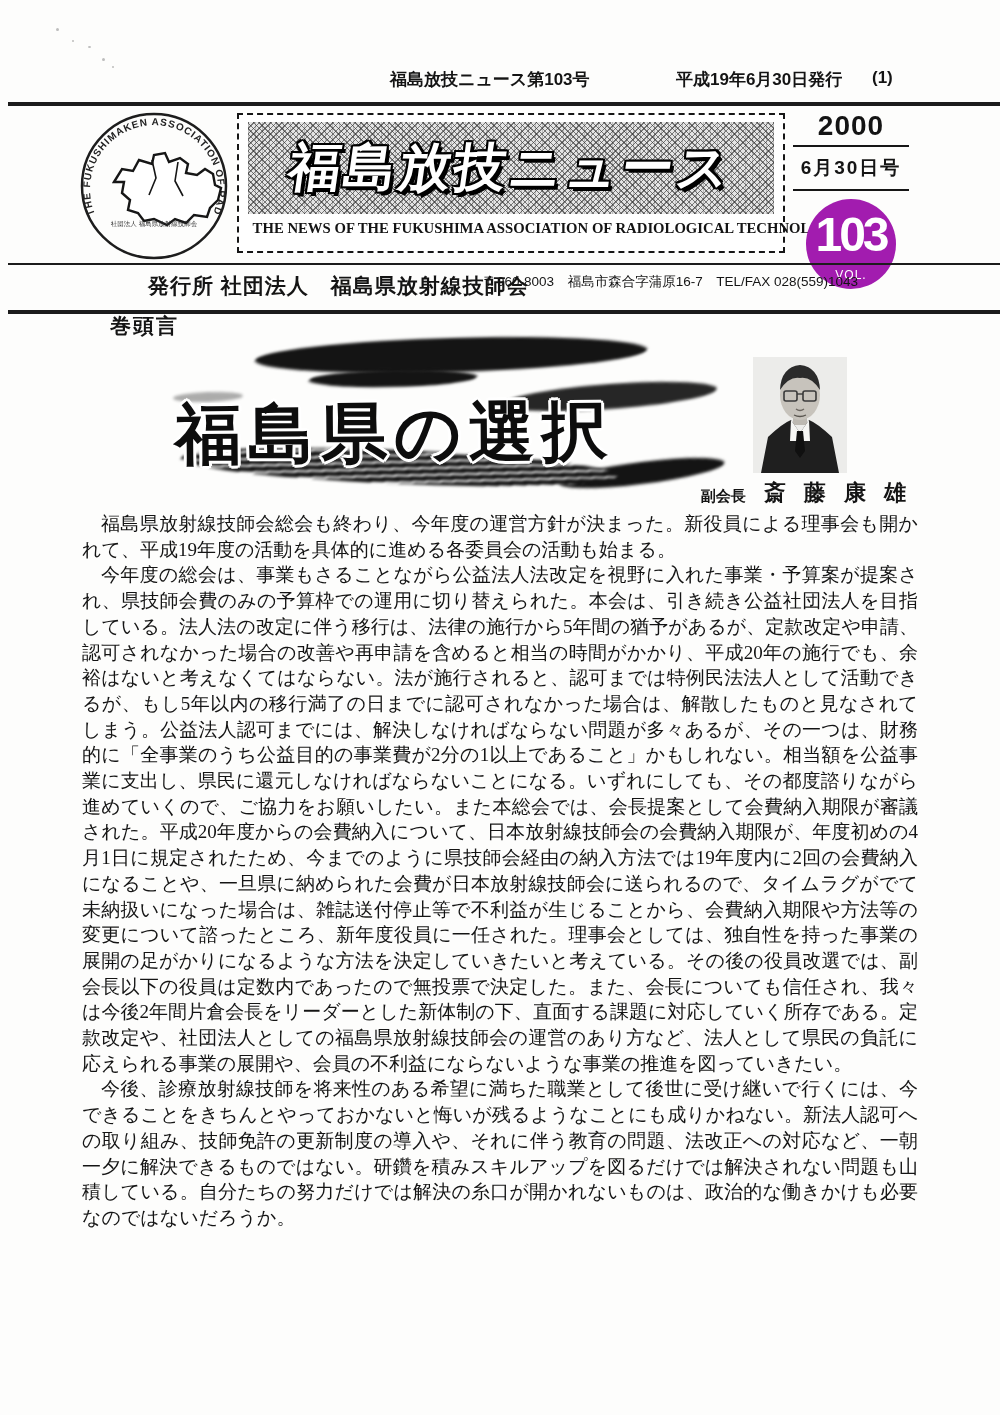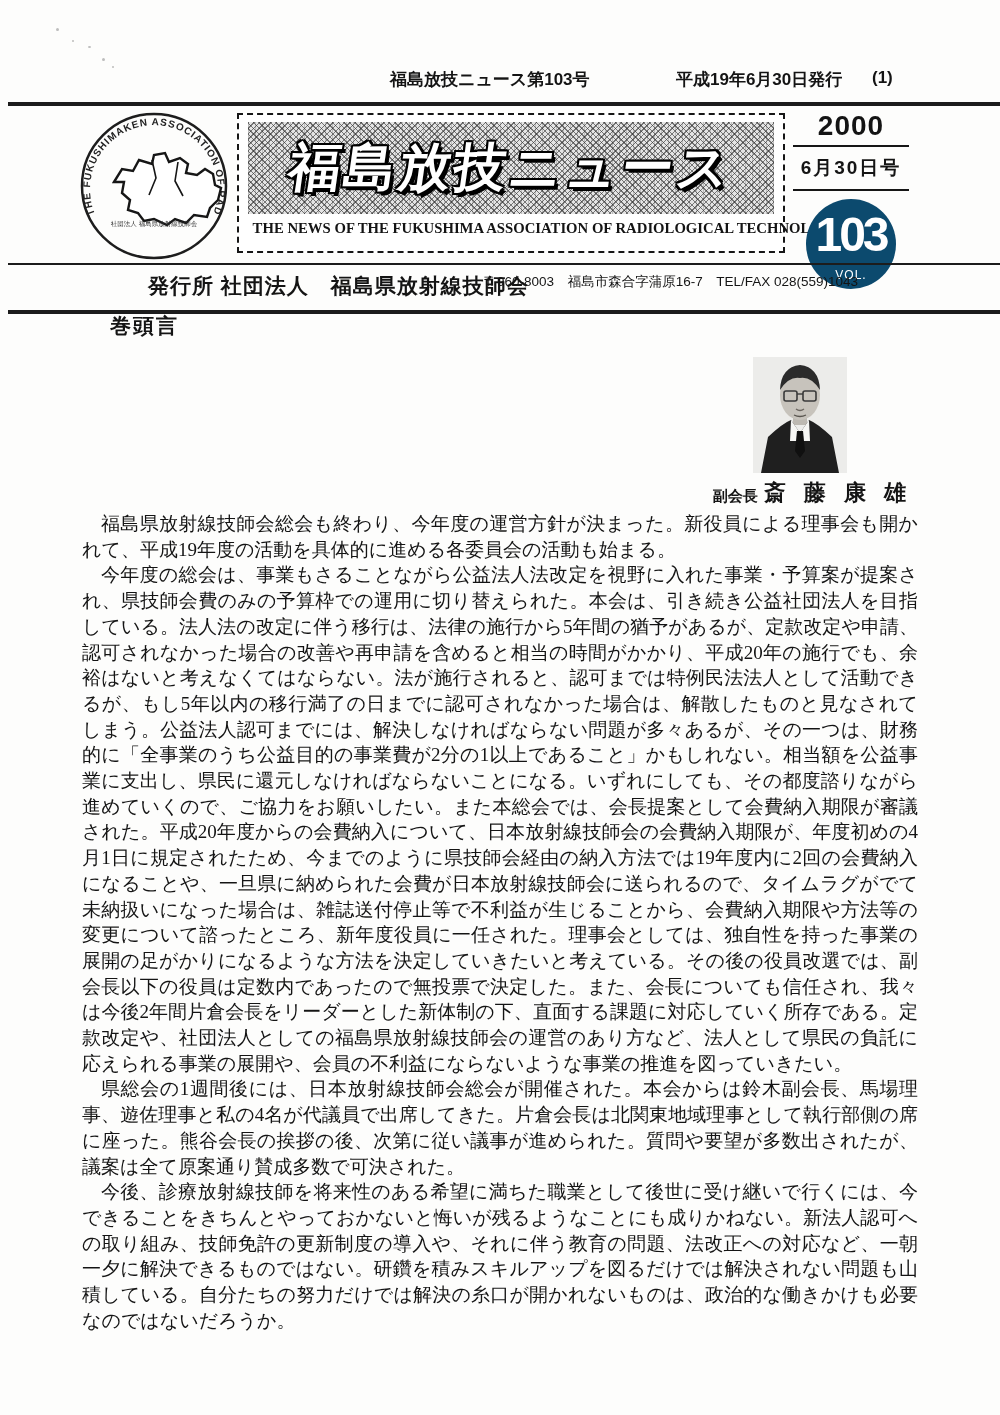--- a/index.html
+++ b/index.html
@@ -38,21 +38,21 @@
   .mastsub{margin-top:5px;text-align:center;font-weight:bold;font-size:15.5px;letter-spacing:0;
      transform:scaleX(.95);transform-origin:center;white-space:nowrap;
      font-family:"Liberation Serif","DejaVu Serif",serif;}
 
   
   .mastright{position:absolute;left:793px;top:110px;width:116px;text-align:center;}
   .mr-year{font-weight:bold;font-size:28px;letter-spacing:1px;font-family:"Liberation Sans","DejaVu Sans",sans-serif;}
   .mr-line{height:0;border-top:2px solid #161616;margin:3px 0;}
   .mr-date{font-weight:bold;font-size:19px;letter-spacing:2px;padding:5px 0;white-space:nowrap;
      font-family:"Liberation Sans","DejaVu Sans",sans-serif;}
-  .volcircle{position:relative;width:90px;height:90px;margin:8px auto 0;background:#0c4a6e;border-radius:50%;color:#fff;}
+  .volcircle{position:relative;width:90px;height:90px;margin:8px auto 0;background:#a21caf;border-radius:50%;color:#fff;}
   .volnum{position:absolute;top:8px;left:0;right:0;text-align:center;font-weight:bold;font-size:48px;letter-spacing:-3px;
      font-family:"Liberation Sans","DejaVu Sans",sans-serif;}
   .vollabel{position:absolute;bottom:7px;left:0;right:0;text-align:center;font-size:12px;letter-spacing:1px;
      font-family:"Liberation Sans","DejaVu Sans",sans-serif;}
 
   
   .pub-issuer{position:absolute;left:148px;top:272px;font-weight:bold;font-size:21px;letter-spacing:1px;}
   .pub-right{position:absolute;left:470px;top:272px;width:388px;text-align:right;font-size:13.5px;line-height:20px;}
 
   
@@ -65,21 +65,21 @@
   .st4{left:386px;top:126px;width:166px;height:22px;transform:rotate(-7deg) skewX(-10deg);}
   .st5{left:8px;top:114px;width:436px;height:34px;transform:rotate(2.5deg) skewX(-20deg);
        background:repeating-linear-gradient(176deg,#141414 0 5px,rgba(250,250,250,.85) 5px 7px);}
   .st6{left:0px;top:56px;width:70px;height:10px;opacity:.35;transform:rotate(-2deg);}
   .calligraphy{position:absolute;left:2px;top:52px;width:100%;font-weight:bold;font-size:66px;letter-spacing:7px;
      color:#0d0d0d;white-space:nowrap;transform:rotate(-.5deg);
      text-shadow:-2px -2px 0 #fff,2px -2px 0 #fff,-2px 2px 0 #fff,2px 2px 0 #fff,0 -3px 0 #fff,0 3px 0 #fff,-3px 0 0 #fff,3px 0 0 #fff;}
 
   
   .portrait{position:absolute;left:753px;top:357px;width:94px;height:116px;background:#ededeb;}
-  .author{position:absolute;left:690px;top:478px;width:222px;display:flex;align-items:flex-end;justify-content:flex-end;gap:6px;white-space:nowrap;}
+  .author{position:absolute;left:690px;top:478px;width:222px;display:flex;align-items:flex-end;justify-content:flex-end;gap:18px;white-space:nowrap;}
   .author .role{font-weight:bold;font-size:15px;padding-bottom:2px;}
   .author .name{font-weight:bold;font-size:22px;letter-spacing:6px;}
 
   
   .bodytext{position:absolute;left:82px;top:511px;width:836px;font-size:19px;line-height:25.7px;text-align:justify;}
   .bodytext p{margin:0;text-indent:1em;}
 </style>
 </head>
 <body>
 
@@ -135,20 +135,29 @@
   <div class="rule r2"></div>
 
   <div class="pub-issuer gothic">発行所 社団法人　福島県放射線技師会</div>
   <div class="pub-right gothic">
     <div>〒960-8003　福島市森合字蒲原16-7　TEL/FAX 028(559)1043</div>
   </div>
   <div class="rule r3"></div>
 
   <div class="seclabel gothic">巻頭言</div>
 
+  <div class="brush">
+    <span class="stroke st1"></span>
+    <span class="stroke st2"></span>
+    <span class="stroke st3"></span>
+    <span class="stroke st4"></span>
+    <span class="stroke st5"></span>
+    <span class="stroke st6"></span>
+    <div class="calligraphy">福島県の選択</div>
+  </div>
 
   <div class="portrait">
     <svg width="94" height="116" viewBox="0 0 94 116">
       <rect x="0" y="0" width="94" height="116" fill="#ececea"></rect>
       <rect x="40" y="52" width="14" height="16" fill="#bdb9b2"></rect>
       <ellipse cx="47" cy="38" rx="20" ry="25" fill="#c7c3bc"></ellipse>
       <path d="M27,33 Q28,10 47,8 Q66,10 67,33 Q58,19 47,21 Q36,19 27,33 Z" fill="#2b2b2b"></path>
       <rect x="31" y="34" width="13" height="10" rx="2" fill="none" stroke="#3a3a3a" stroke-width="1.6"></rect>
       <rect x="50" y="34" width="13" height="10" rx="2" fill="none" stroke="#3a3a3a" stroke-width="1.6"></rect>
       <line x1="44" y1="37" x2="50" y2="37" stroke="#3a3a3a" stroke-width="1.4"></line>
@@ -161,17 +170,16 @@
   </div>
 
   <div class="author">
     <span class="role gothic">副会長</span>
     <span class="name gothic">斎 藤 康 雄</span>
   </div>
 
   <div class="bodytext">
     <p>福島県放射線技師会総会も終わり、今年度の運営方針が決まった。新役員による理事会も開かれて、平成19年度の活動を具体的に進める各委員会の活動も始まる。</p>
     <p>今年度の総会は、事業もさることながら公益法人法改定を視野に入れた事業・予算案が提案され、県技師会費のみの予算枠での運用に切り替えられた。本会は、引き続き公益社団法人を目指している。法人法の改定に伴う移行は、法律の施行から5年間の猶予があるが、定款改定や申請、認可されなかった場合の改善や再申請を含めると相当の時間がかかり、平成20年の施行でも、余裕はないと考えなくてはならない。法が施行されると、認可までは特例民法法人として活動できるが、もし5年以内の移行満了の日までに認可されなかった場合は、解散したものと見なされてしまう。公益法人認可までには、解決しなければならない問題が多々あるが、その一つは、財務的に「全事業のうち公益目的の事業費が2分の1以上であること」かもしれない。相当額を公益事業に支出し、県民に還元しなければならないことになる。いずれにしても、その都度諮りながら進めていくので、ご協力をお願いしたい。また本総会では、会長提案として会費納入期限が審議された。平成20年度からの会費納入について、日本放射線技師会の会費納入期限が、年度初めの4月1日に規定されたため、今までのように県技師会経由の納入方法では19年度内に2回の会費納入になることや、一旦県に納められた会費が日本放射線技師会に送られるので、タイムラグがでて未納扱いになった場合は、雑誌送付停止等で不利益が生じることから、会費納入期限や方法等の変更について諮ったところ、新年度役員に一任された。理事会としては、独自性を持った事業の展開の足がかりになるような方法を決定していきたいと考えている。その後の役員改選では、副会長以下の役員は定数内であったので無投票で決定した。また、会長についても信任され、我々は今後2年間片倉会長をリーダーとした新体制の下、直面する課題に対応していく所存である。定款改定や、社団法人としての福島県放射線技師会の運営のあり方など、法人として県民の負託に応えられる事業の展開や、会員の不利益にならないような事業の推進を図っていきたい。</p>
-    <p>県総会の1週間後には、日本放射線技師会総会が開催された。本会からは鈴木副会長、馬場理事、遊佐理事と私の4名が代議員で出席してきた。片倉会長は北関東地域理事として執行部側の席に座った。熊谷会長の挨拶の後、次第に従い議事が進められた。質問や要望が多数出されたが、議案は全て原案通り賛成多数で可決された。</p>
     <p>今後、診療放射線技師を将来性のある希望に満ちた職業として後世に受け継いで行くには、今できることをきちんとやっておかないと悔いが残るようなことにも成りかねない。新法人認可への取り組み、技師免許の更新制度の導入や、それに伴う教育の問題、法改正への対応など、一朝一夕に解決できるものではない。研鑽を積みスキルアップを図るだけでは解決されない問題も山積している。自分たちの努力だけでは解決の糸口が開かれないものは、政治的な働きかけも必要なのではないだろうか。</p>
   </div>
 
 </div>
 
 </body></html>

